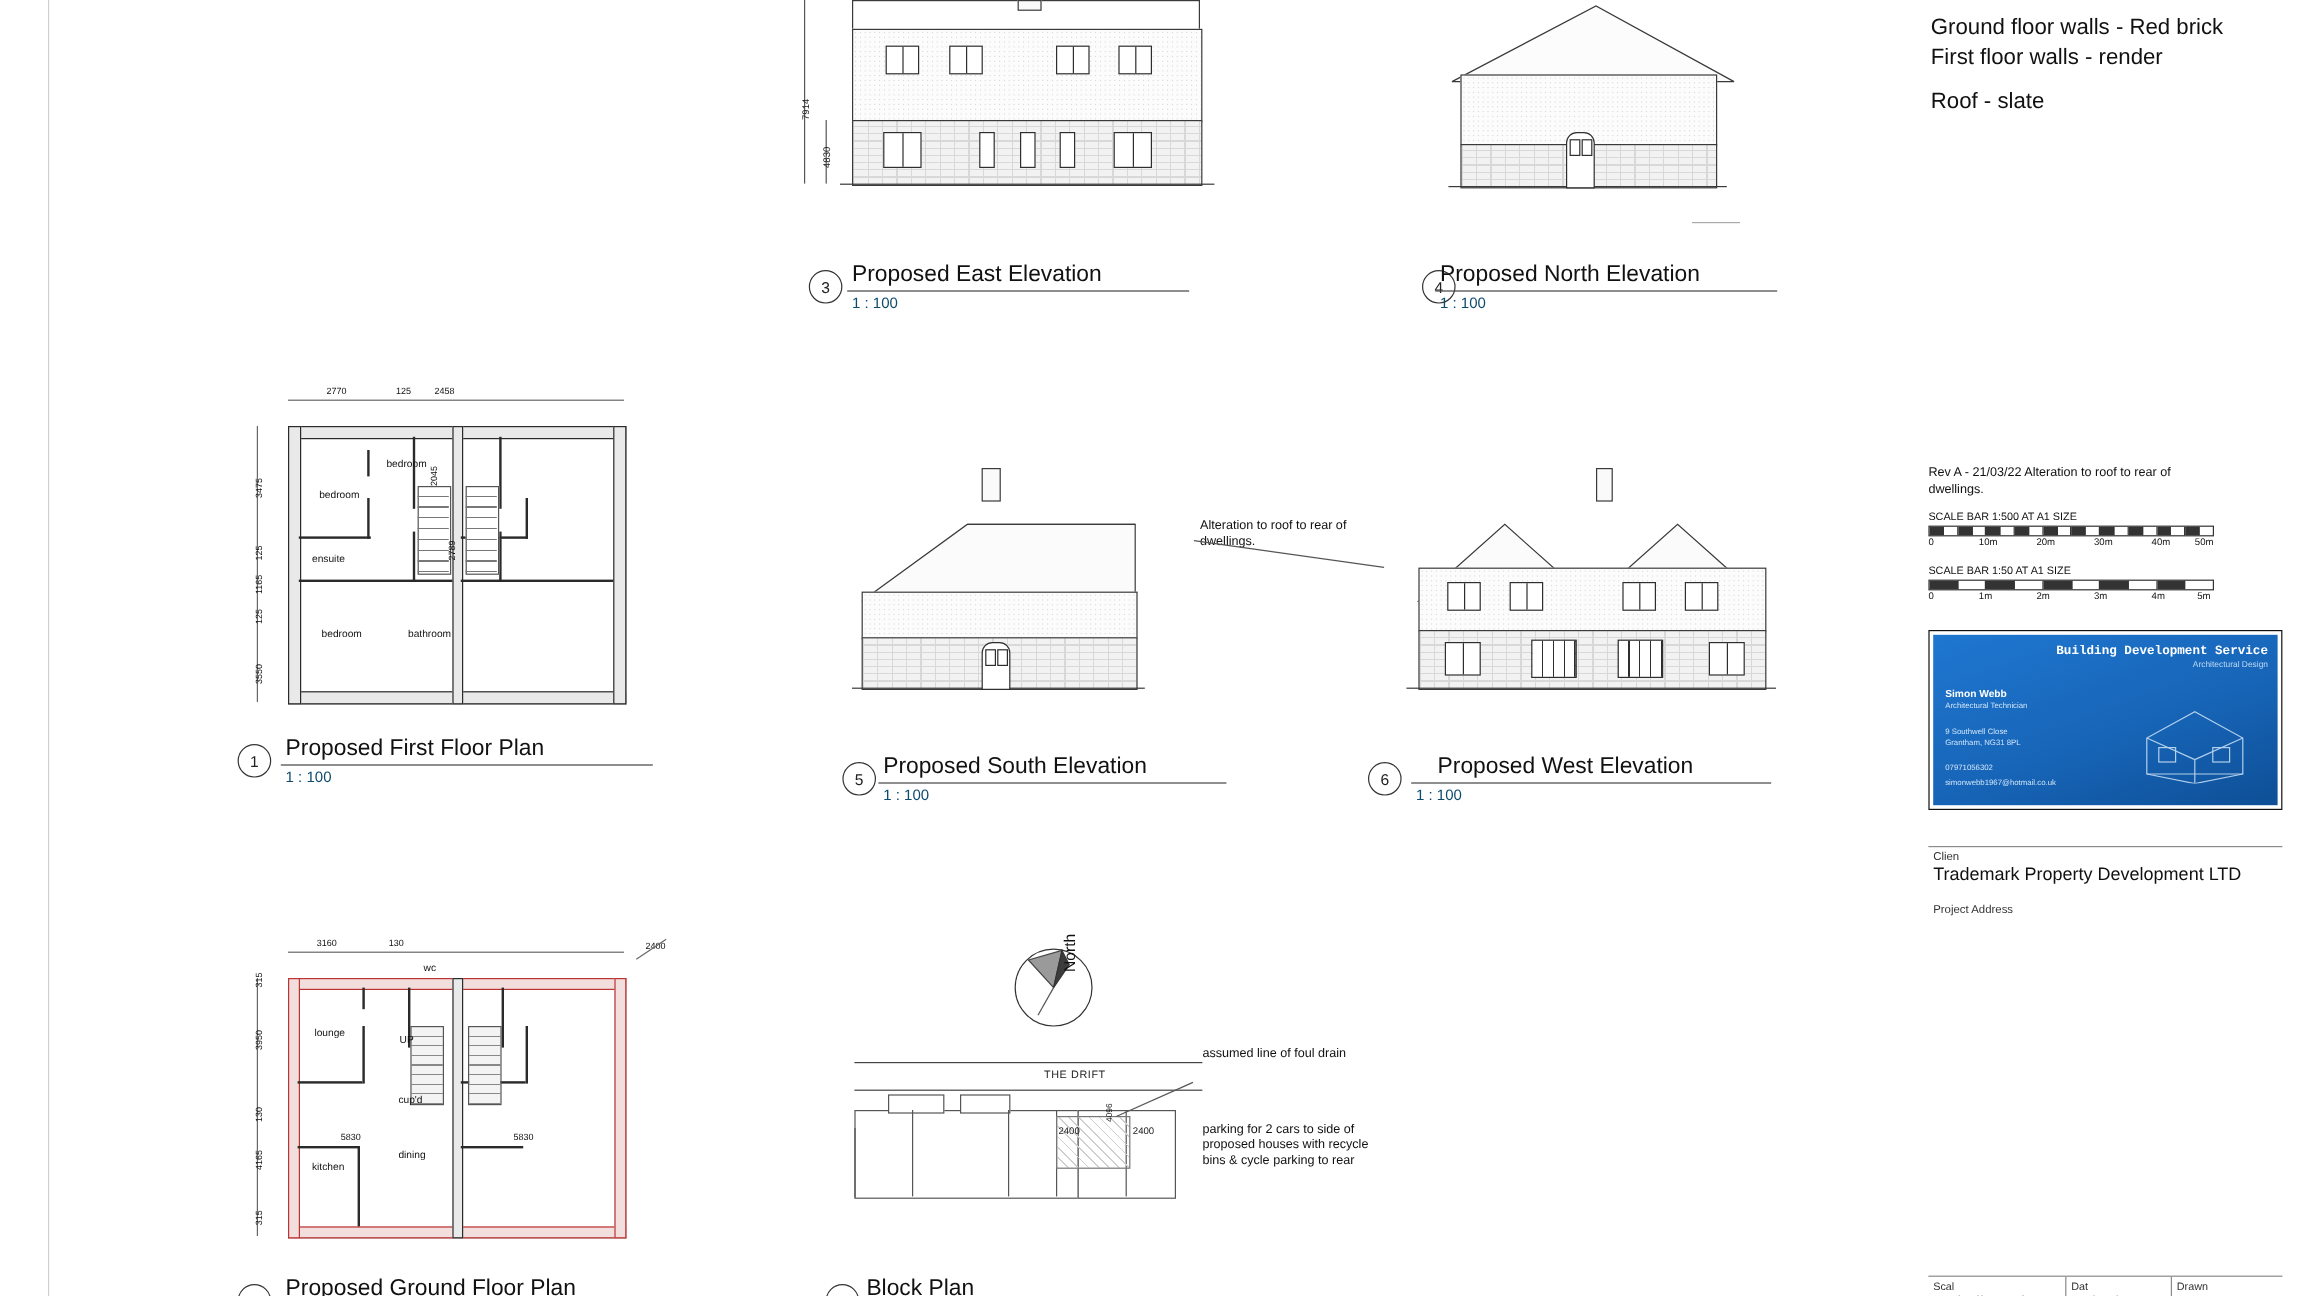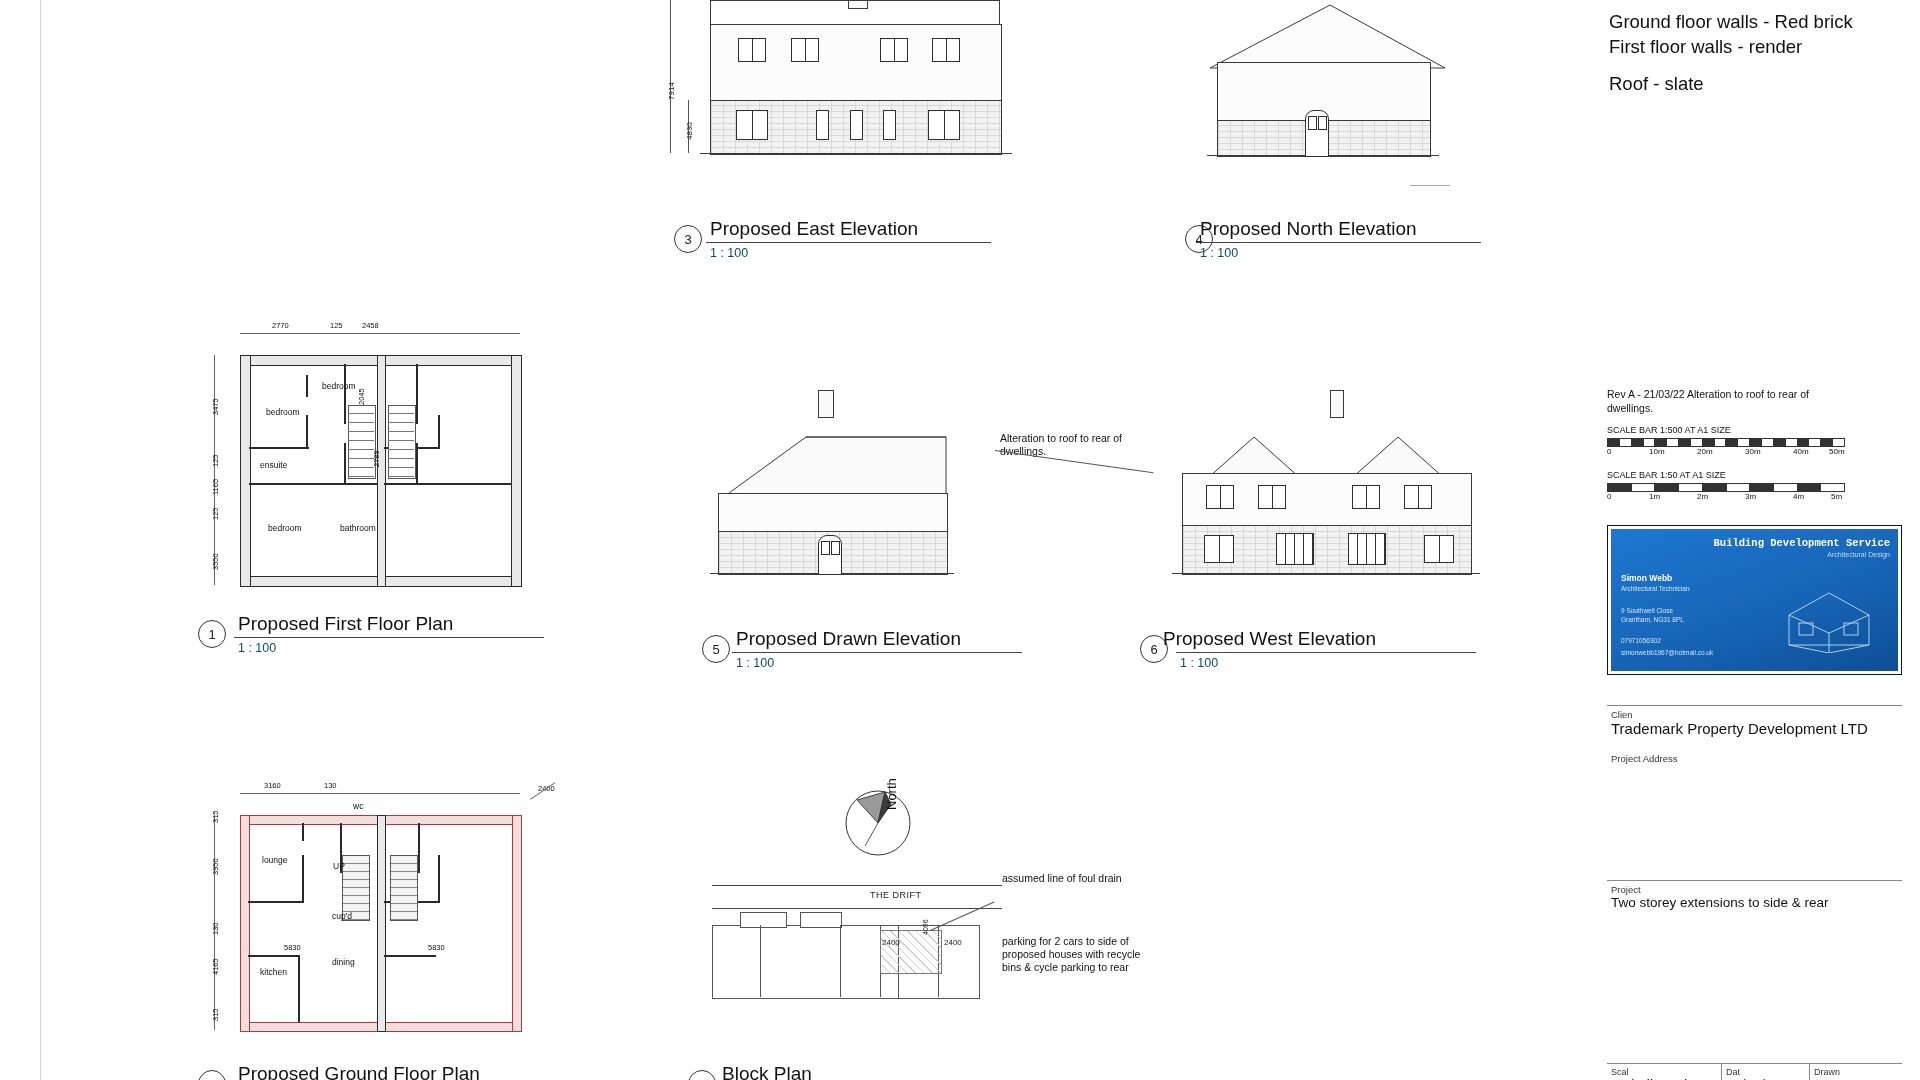--- a/index.html
+++ b/index.html
@@ -235,21 +235,21 @@
       <div style="position:absolute;left:103px;top:156px;width:7px;height:12px;border:1px solid #2e2e2e;"></div>
       <div style="position:absolute;left:113px;top:156px;width:7px;height:12px;border:1px solid #2e2e2e;"></div>
     </div>
 
     <div class="note" style="left:1000px;top:432px;width:160px;">
       <span>Alteration to roof to rear of dwellings.</span>
     </div>
     <div class="leader" style="left:995px;top:450px;width:160px;background:#555;transform:rotate(8deg);"></div>
 
     <div class="lbl-num" style="left:702px;top:635px;">5</div>
-    <div class="lbl-title" style="left:736px;top:628px;">Proposed Drawn Elevation</div>
+    <div class="lbl-title" style="left:736px;top:628px;">Proposed South Elevation</div>
     <div class="lbl-rule" style="left:732px;top:652px;width:290px;"></div>
     <div class="lbl-scale" style="left:736px;top:656px;">1 : 100</div>
   </div>
 
   <div>
     <div class="elev" style="left:1180px;top:385px;width:300px;height:210px;">
       <div class="chimney" style="left:150px;top:5px;width:12px;height:26px;"></div>
       <svg width="300" height="92" style="position:absolute;left:0;top:26px;">
         <polygon points="2,90 74,26 146,90" fill="#fbfbfb" stroke="#3a3a3a" stroke-width="1"></polygon>
         <polygon points="146,90 218,26 290,90" fill="#fbfbfb" stroke="#3a3a3a" stroke-width="1"></polygon>
@@ -263,21 +263,21 @@
       <div class="win mull" style="left:172px;top:100px;width:26px;height:22px;"></div>
       <div class="win mull" style="left:224px;top:100px;width:26px;height:22px;"></div>
 
       <div class="win mull" style="left:24px;top:150px;width:28px;height:26px;"></div>
       <div class="win" style="left:96px;top:148px;width:36px;height:30px;background:repeating-linear-gradient(90deg,#fff 0 8px,#2e2e2e 8px 9px),repeating-linear-gradient(0deg,#fff 0 9px,#2e2e2e 9px 10px);"></div>
       <div class="win" style="left:168px;top:148px;width:36px;height:30px;background:repeating-linear-gradient(90deg,#fff 0 8px,#2e2e2e 8px 9px),repeating-linear-gradient(0deg,#fff 0 9px,#2e2e2e 9px 10px);"></div>
       <div class="win mull" style="left:244px;top:150px;width:28px;height:26px;"></div>
     </div>
 
     <div class="lbl-num" style="left:1140px;top:635px;">6</div>
-    <div class="lbl-title" style="left:1163px;top:628px;">Proposed West Elevation</div>
+    <div class="lbl-title" style="left:1198px;top:628px;">Proposed West Elevation</div>
     <div class="lbl-rule" style="left:1176px;top:652px;width:300px;"></div>
     <div class="lbl-scale" style="left:1180px;top:656px;">1 : 100</div>
   </div>
 
   <div>
     <div style="position:absolute;left:240px;top:815px;width:280px;height:215px;">
       <div class="plan-outline" style="left:0;top:0;width:280px;height:215px;"></div>
       <div class="wallblk red" style="left:0;top:0;width:280px;height:8px;"></div>
       <div class="wallblk red" style="left:0;top:207px;width:280px;height:8px;"></div>
       <div class="wallblk red" style="left:0;top:0;width:8px;height:215px;"></div>
@@ -462,24 +462,20 @@
 
   <div class="tb" style="top:705px;">
     <div class="tb-cap">Clien</div>
     <div class="tb-val">Trademark Property Development LTD</div>
   </div>
 
   <div class="tb" style="top:750px;border-top:none;">
     <div class="tb-cap">Project Address</div>
   </div>
 
-  <div class="tb" style="top:880px;">
-    <div class="tb-cap">Project</div>
-    <div class="tb-val sm">Two storey extensions to side &amp; rear</div>
-  </div>
 
 
   <div class="tb-grid">
     <div class="tb-cell" style="width:115px;">
       <div class="c">Scal</div>
       <div class="v">As indicated</div>
     </div>
     <div class="tb-cell" style="width:88px;">
       <div class="c">Dat</div>
       <div class="v">23/09/21</div>

